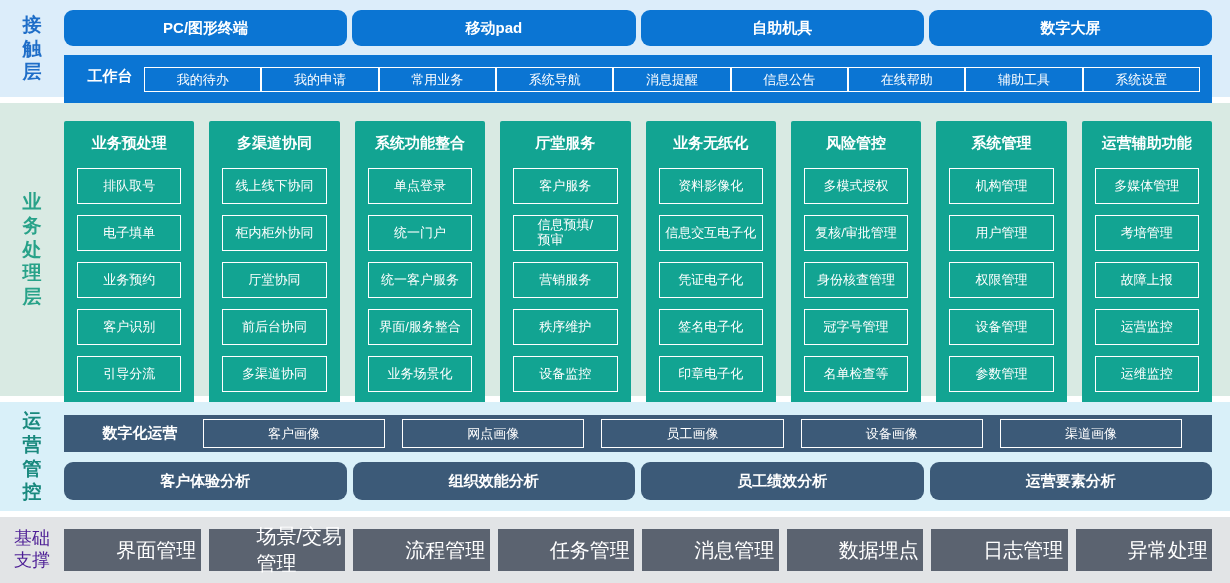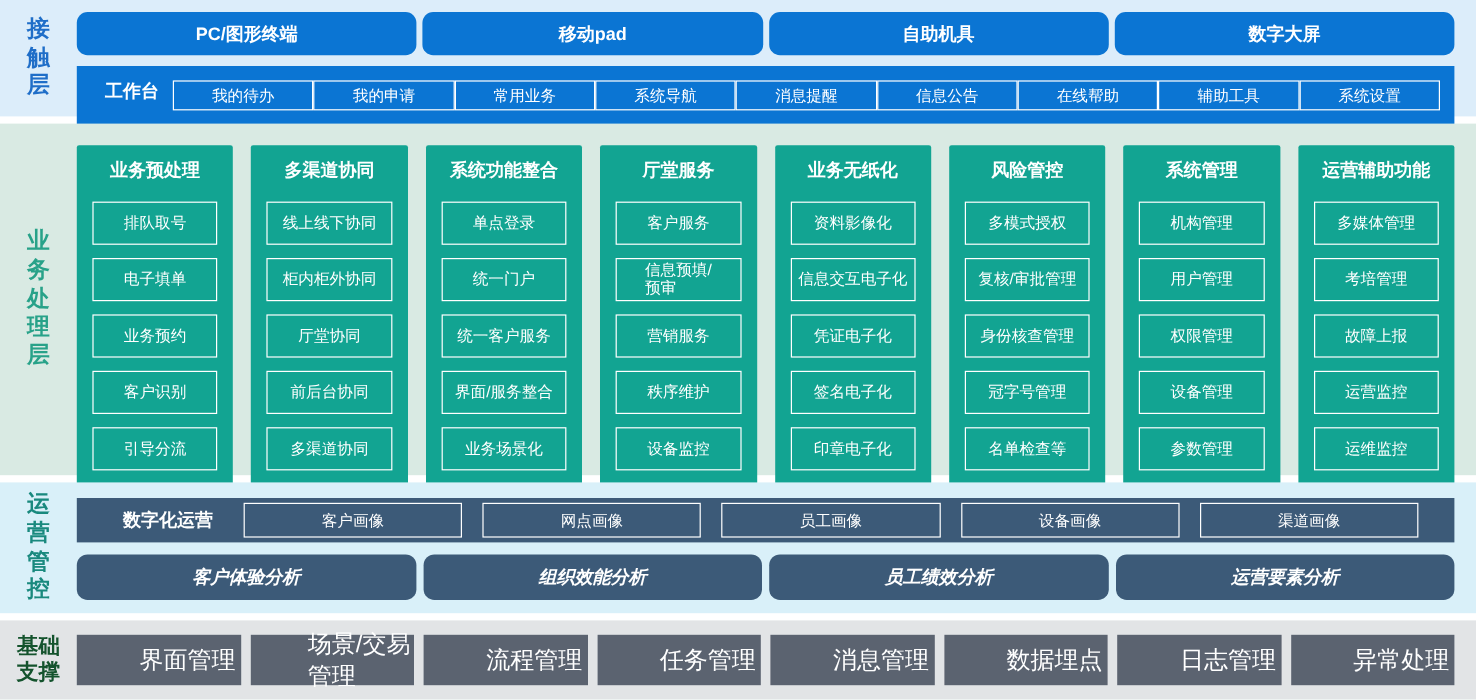--- a/index.html
+++ b/index.html
@@ -61,31 +61,31 @@
   .ops .v-label{color:#19897e;}
   .digital-bar{
     margin-top:13px;height:37px;background:#3c5a78;
     display:flex;align-items:center;padding:0 30px;gap:17px;
   }
   .digital-label{color:#fff;font-weight:bold;font-size:15px;flex:none;width:92px;text-align:center;}
   .digital-item{
     flex:1;height:27px;border:1px solid #fff;color:#fff;font-size:13px;
     display:flex;align-items:center;justify-content:center;cursor:pointer;
   }
-  .analysis-row{display:flex;gap:6px;margin-top:10px;font-style:italic;}
+  .analysis-row{display:flex;gap:6px;margin-top:10px;}
   .analysis-btn{
     flex:1;height:38px;background:#3c5a78;border-radius:9px;
     color:#fff;font-weight:bold;font-size:15px;
     display:flex;align-items:center;justify-content:center;cursor:pointer;
   }
 
   
   .foundation{background:#e2e4e6;height:66px;}
   .foundation .f-label{
-    color:#14532d;font-weight:bold;font-size:18px;line-height:1.2;
+    color:#4c1d95;font-weight:normal;font-size:18px;line-height:1.2;
     white-space:pre-line;text-align:right;
   }
   .foundation-row{display:flex;gap:8px;margin-top:12px;}
   .foundation-btn{
     flex:1;height:42px;background:#5b6370;color:#fff;font-size:20px;
     display:flex;align-items:center;justify-content:center;cursor:pointer;padding-left:48px;
   }
 </style>
 </head>
 <body>

